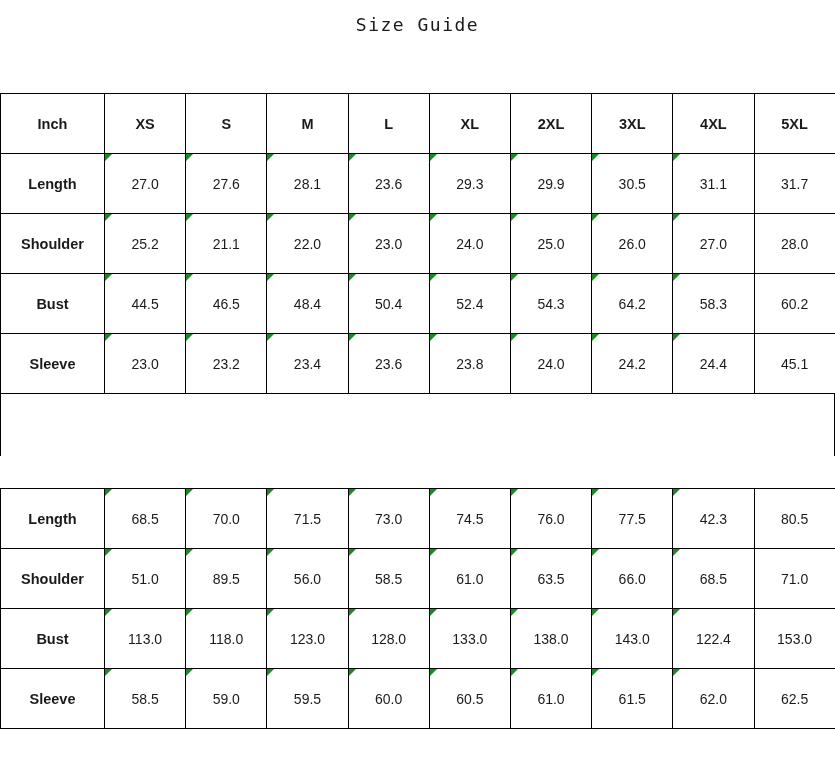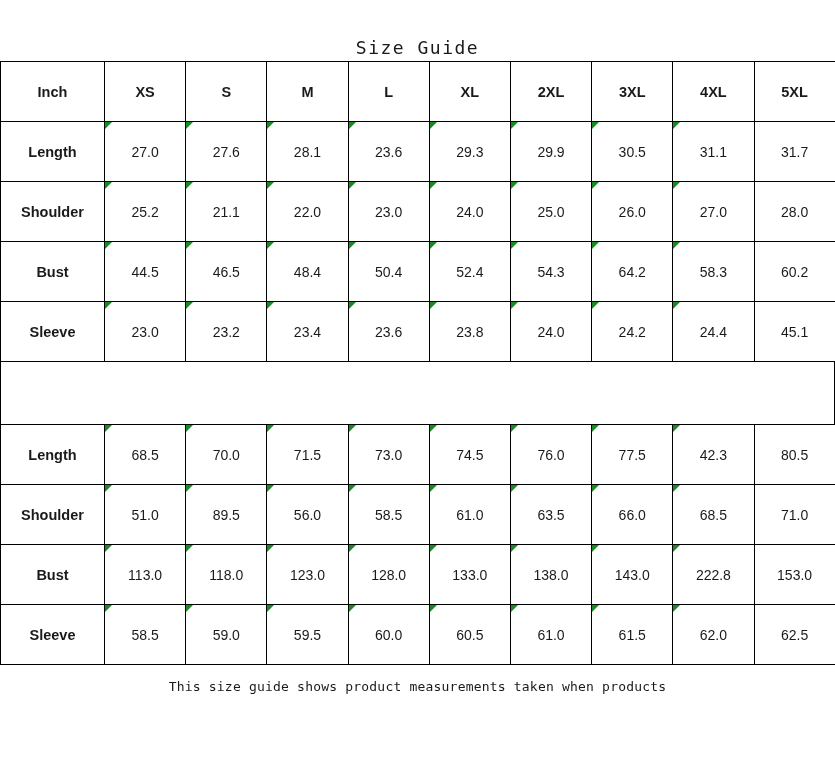--- a/index.html
+++ b/index.html
@@ -20,27 +20,28 @@
     width: 835px;
     height: 782px;
     background: #ffffff;
   }
   .title {
     text-align: center;
     font-family: "DejaVu Sans Mono", monospace;
     font-size: 18px;
     letter-spacing: 1.5px;
     color: #1a1a1a;
-    padding-top: 37px;
+    padding-top: 14px;
     height: 61px;
   }
   table.size-table {
     width: 835px;
     border-collapse: collapse;
     table-layout: fixed;
+    margin-top: 32px;
   }
   table.size-table td,
   table.size-table th {
     border: 1px solid #000000;
     text-align: center;
     vertical-align: middle;
     height: 60px;
     font-size: 14px;
     font-weight: normal;
     position: relative;
@@ -218,37 +219,36 @@
 
         <tr>
           <th>Bust</th>
           <td class="mark">113.0</td>
           <td class="mark">118.0</td>
           <td class="mark">123.0</td>
           <td class="mark">128.0</td>
           <td class="mark">133.0</td>
           <td class="mark">138.0</td>
           <td class="mark">143.0</td>
-          <td class="mark">222.8</td>
+          <td class="mark">122.4</td>
           <td>153.0</td>
         </tr>
 
         <tr>
           <th>Sleeve</th>
           <td class="mark">58.5</td>
           <td class="mark">59.0</td>
           <td class="mark">59.5</td>
           <td class="mark">60.0</td>
           <td class="mark">60.5</td>
           <td class="mark">61.0</td>
           <td class="mark">61.5</td>
           <td class="mark">62.0</td>
           <td>62.5</td>
         </tr>
       </tbody>
     </table>
   </div>
 
   <div class="footnote">
-    <div>This size guide shows product measurements taken when products</div>
   </div>
 
 </div>
 
 </body></html>

